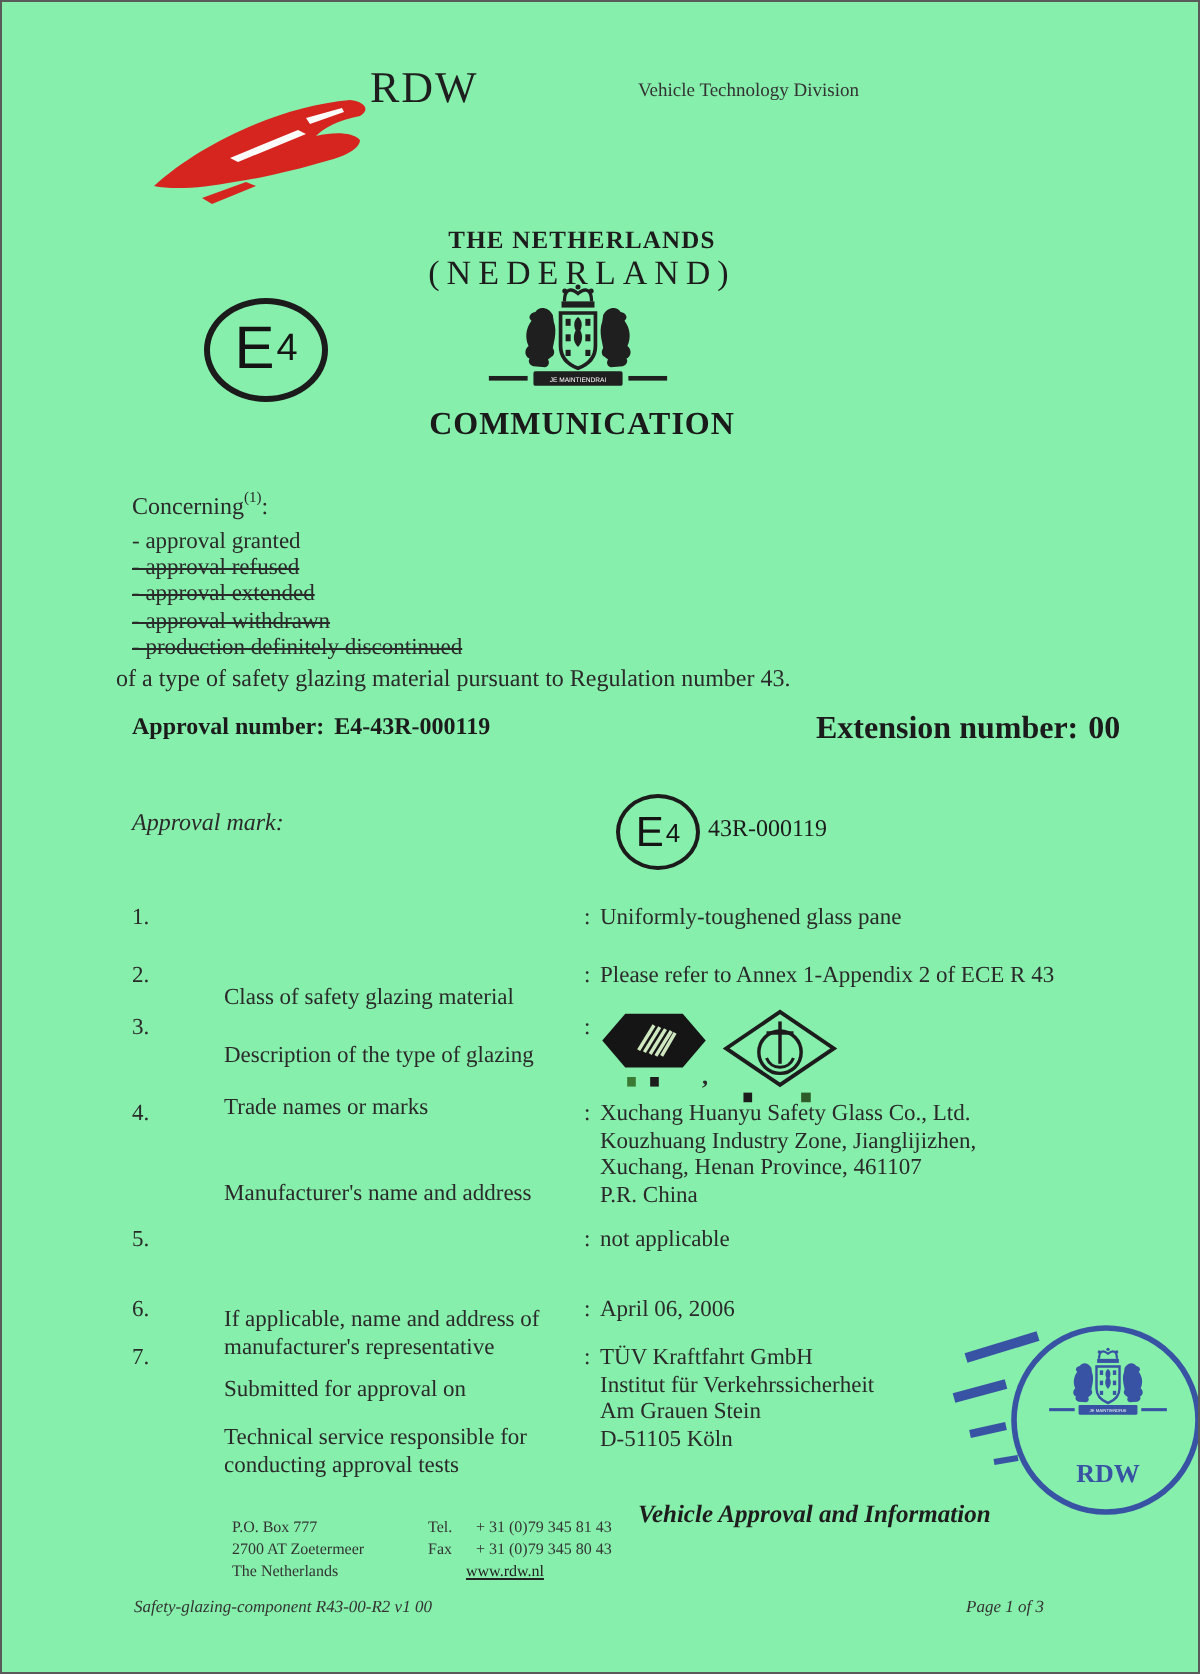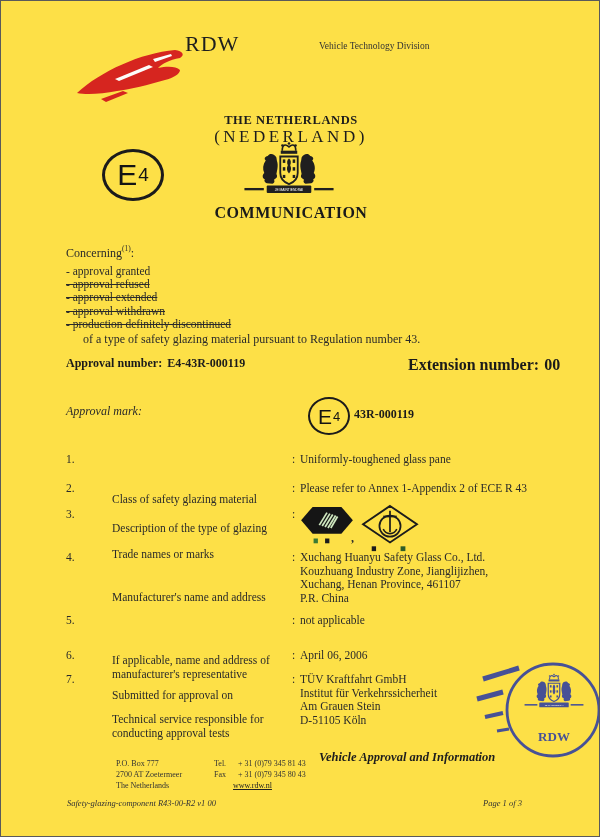--- a/index.html
+++ b/index.html
@@ -1,18 +1,18 @@
 <!DOCTYPE html>
 <html><head>
 <meta charset="utf-8">
 <style>
   html,body{margin:0;padding:0;background:#e8e8e8;}
   .page{
     position:relative; width:600px; height:837px; margin:0 auto;
-    background:#fde047; overflow:hidden;
+    background:#86efac; overflow:hidden;
     border:1.5px solid #5a5a5a; box-sizing:border-box;
     font-family:"Liberation Serif", serif; color:#2a2a2a;
     font-size:11.5px;
   }
   .abs{position:absolute;}
   .center-col{position:absolute; left:0; width:580px; text-align:center;}
   .prelines{white-space:pre-line; line-height:13.5px;}
   .struck{text-decoration:line-through; text-decoration-thickness:1.4px;}
   sup.note{font-size:7.5px; vertical-align:6px;}
   .gap-left{margin-left:5px;}
@@ -35,27 +35,27 @@
   .e-badge-lg{left:101px; top:148px; width:56px; height:46px;}
   .e-badge-lg .e-letter{font-size:30px; line-height:1;}
   .e-badge-lg .e-digit{font-size:19px; line-height:1; margin-left:1px; margin-bottom:1px;}
   .e-badge-sm{left:307px; top:396px; width:38px; height:34px; border-width:2.5px;}
   .e-badge-sm .e-letter{font-size:21px; line-height:1;}
   .e-badge-sm .e-digit{font-size:13px; line-height:1; margin-left:1px;}
 
   
   .concerning-head{left:65px; top:243px; font-size:12px;}
   .concerning-list{left:65px; top:264px; font-size:11.5px; line-height:13.2px;}
-  .concerning-foot{left:82px; top:331px; font-size:12px;}
+  .concerning-foot{left:57px; top:331px; font-size:12px;}
 
   
   .approval-number{left:65px; top:355px; font-size:12px; font-weight:bold; color:#1b1b1b;}
   .extension-number{left:407px; top:355px; font-size:16px; font-weight:bold; color:#1b1b1b;}
   .approval-mark-label{left:65px; top:403px; font-size:12px; font-style:italic;}
-  .approval-mark-value{left:353px; top:406px; font-size:12px; font-weight:bold; color:#1b1b1b;}
+  .approval-mark-value{left:353px; top:406px; font-size:12px; font-weight:normal; color:#1b1b1b;}
 
   
   .drow{position:absolute; left:0; width:100%;}
   .drow .num{position:absolute; left:65px;}
   .drow .label{position:absolute; left:111px; width:170px;margin-top:40px;}
   .drow .colon{position:absolute; left:291px;}
   .drow .value{position:absolute; left:299px; width:240px;}
   .row-1{top:452px;} .row-2{top:481px;} .row-3{top:507px;}
   .row-4{top:550px;} .row-5{top:613px;} .row-6{top:648px;} .row-7{top:672px;}
   .marks-wrap{position:absolute; left:297px; top:503px; display:flex; align-items:flex-start;}

